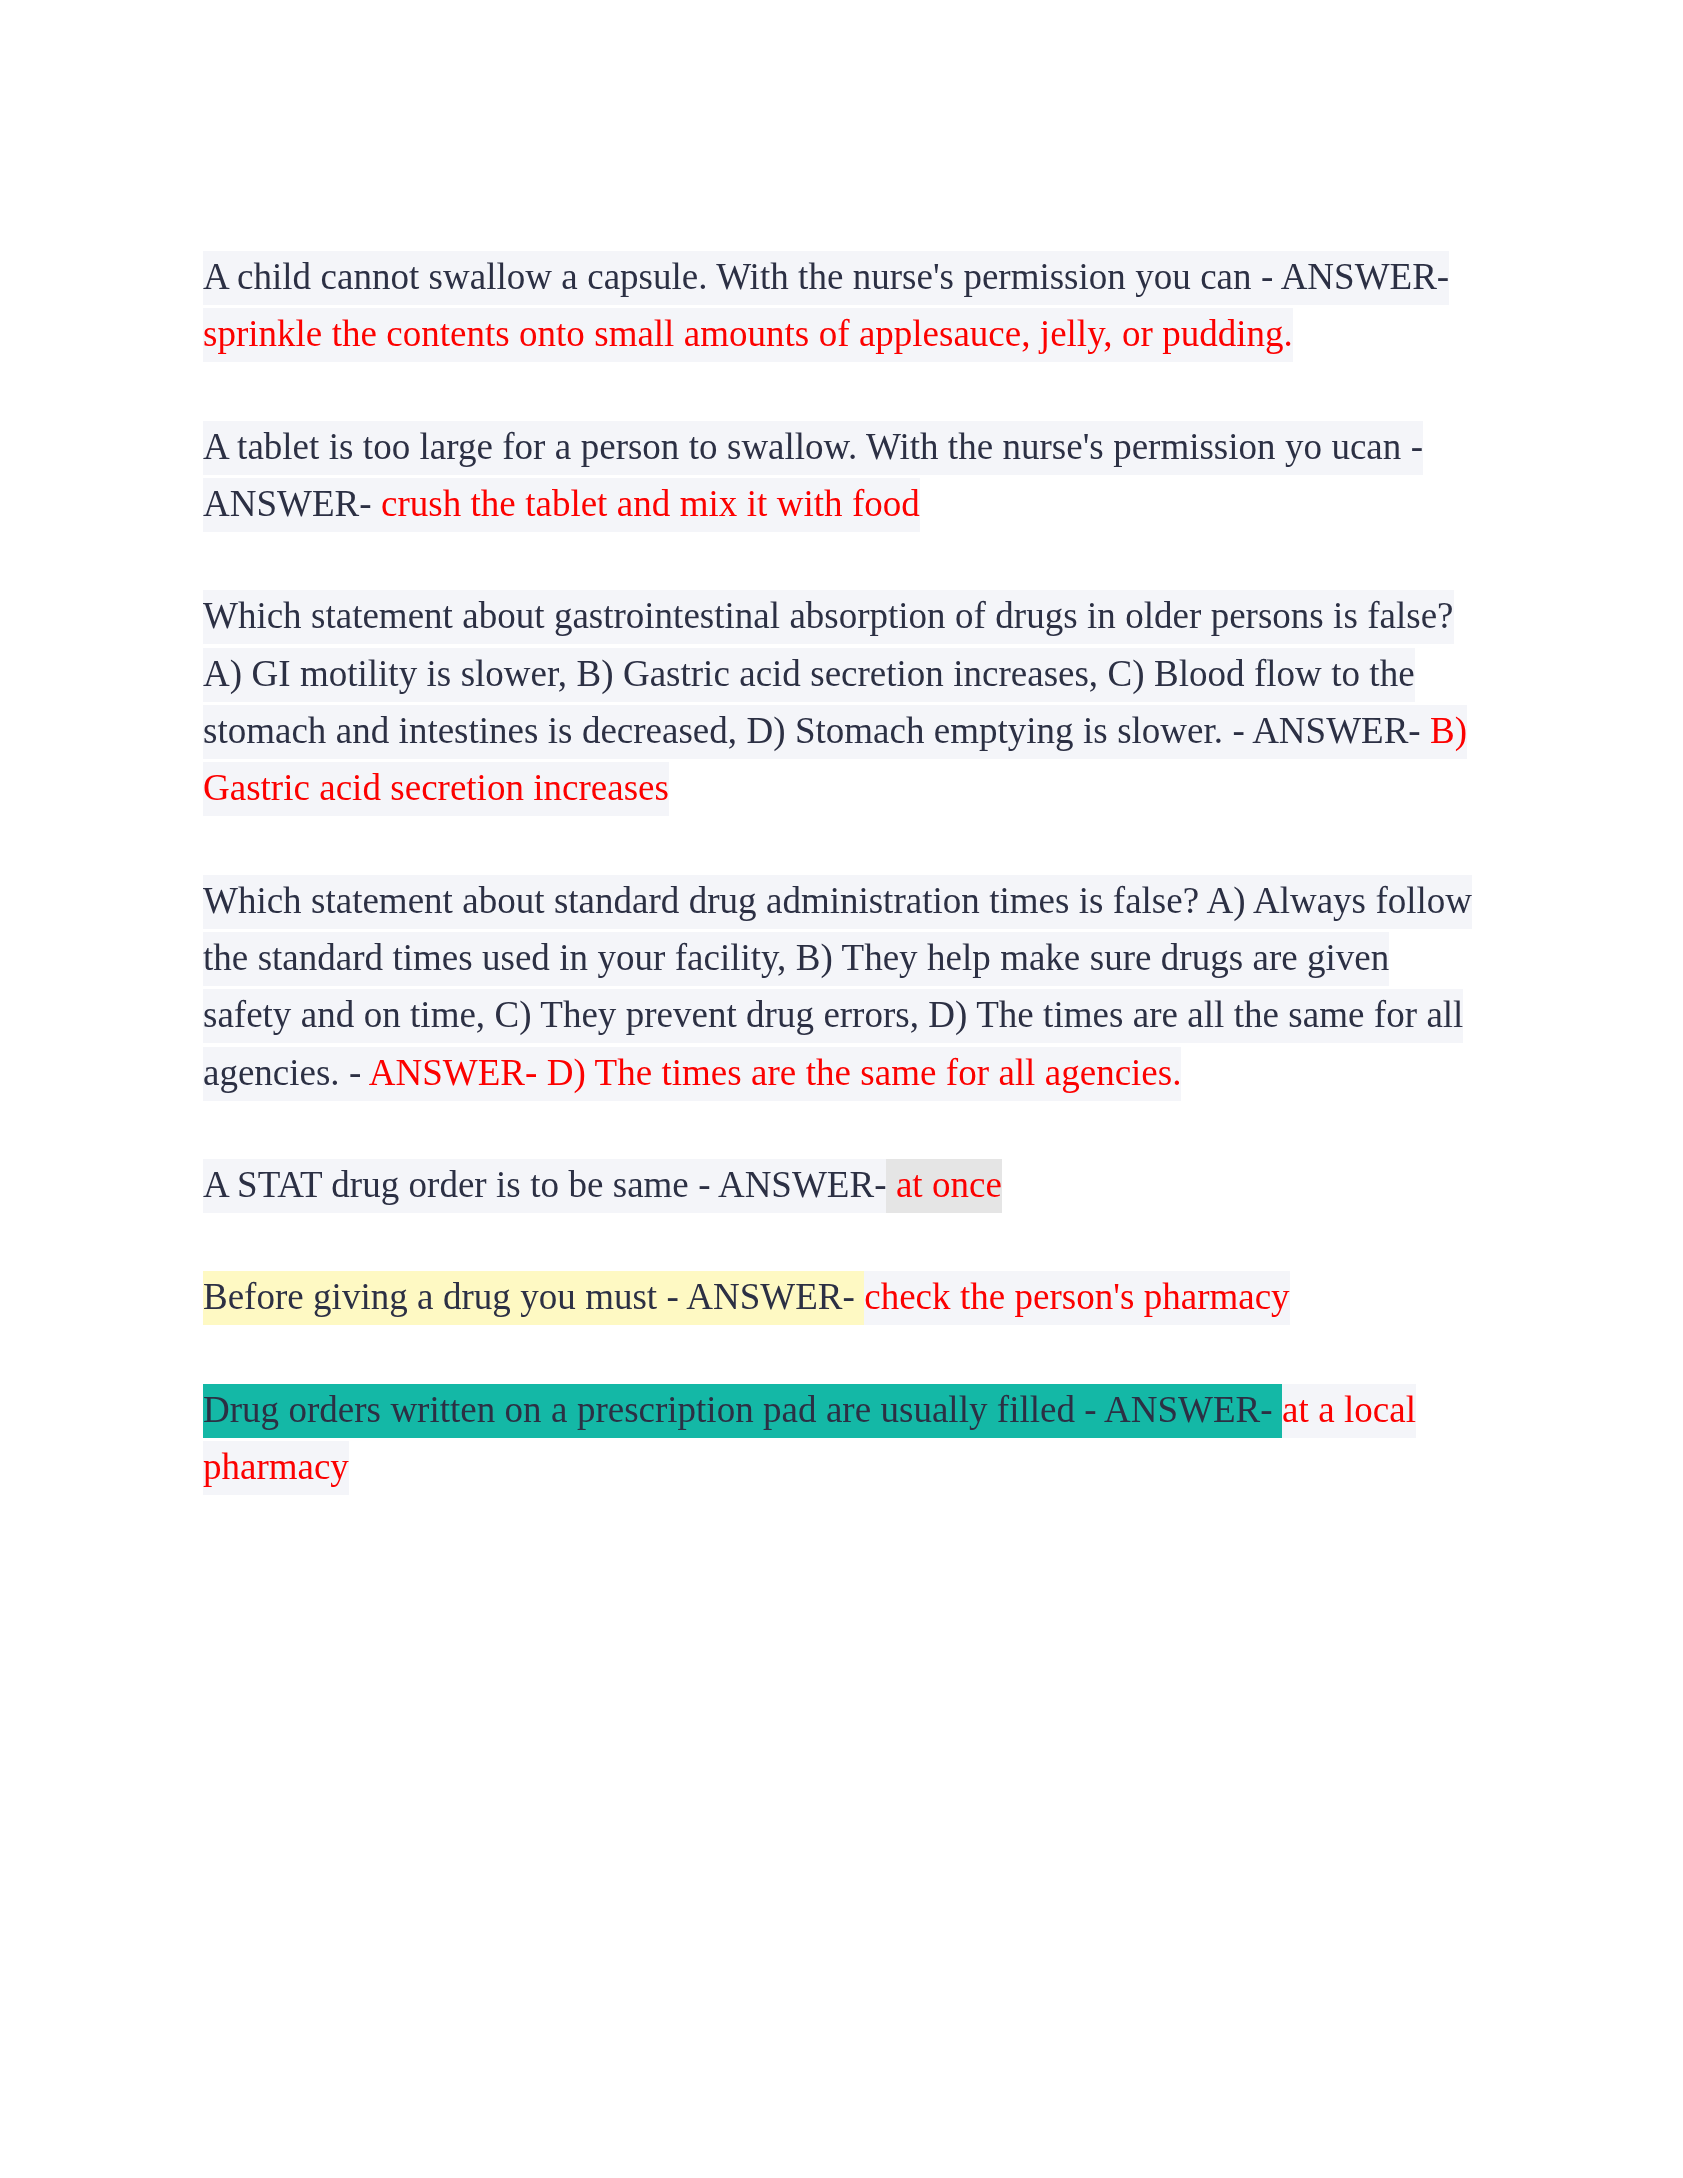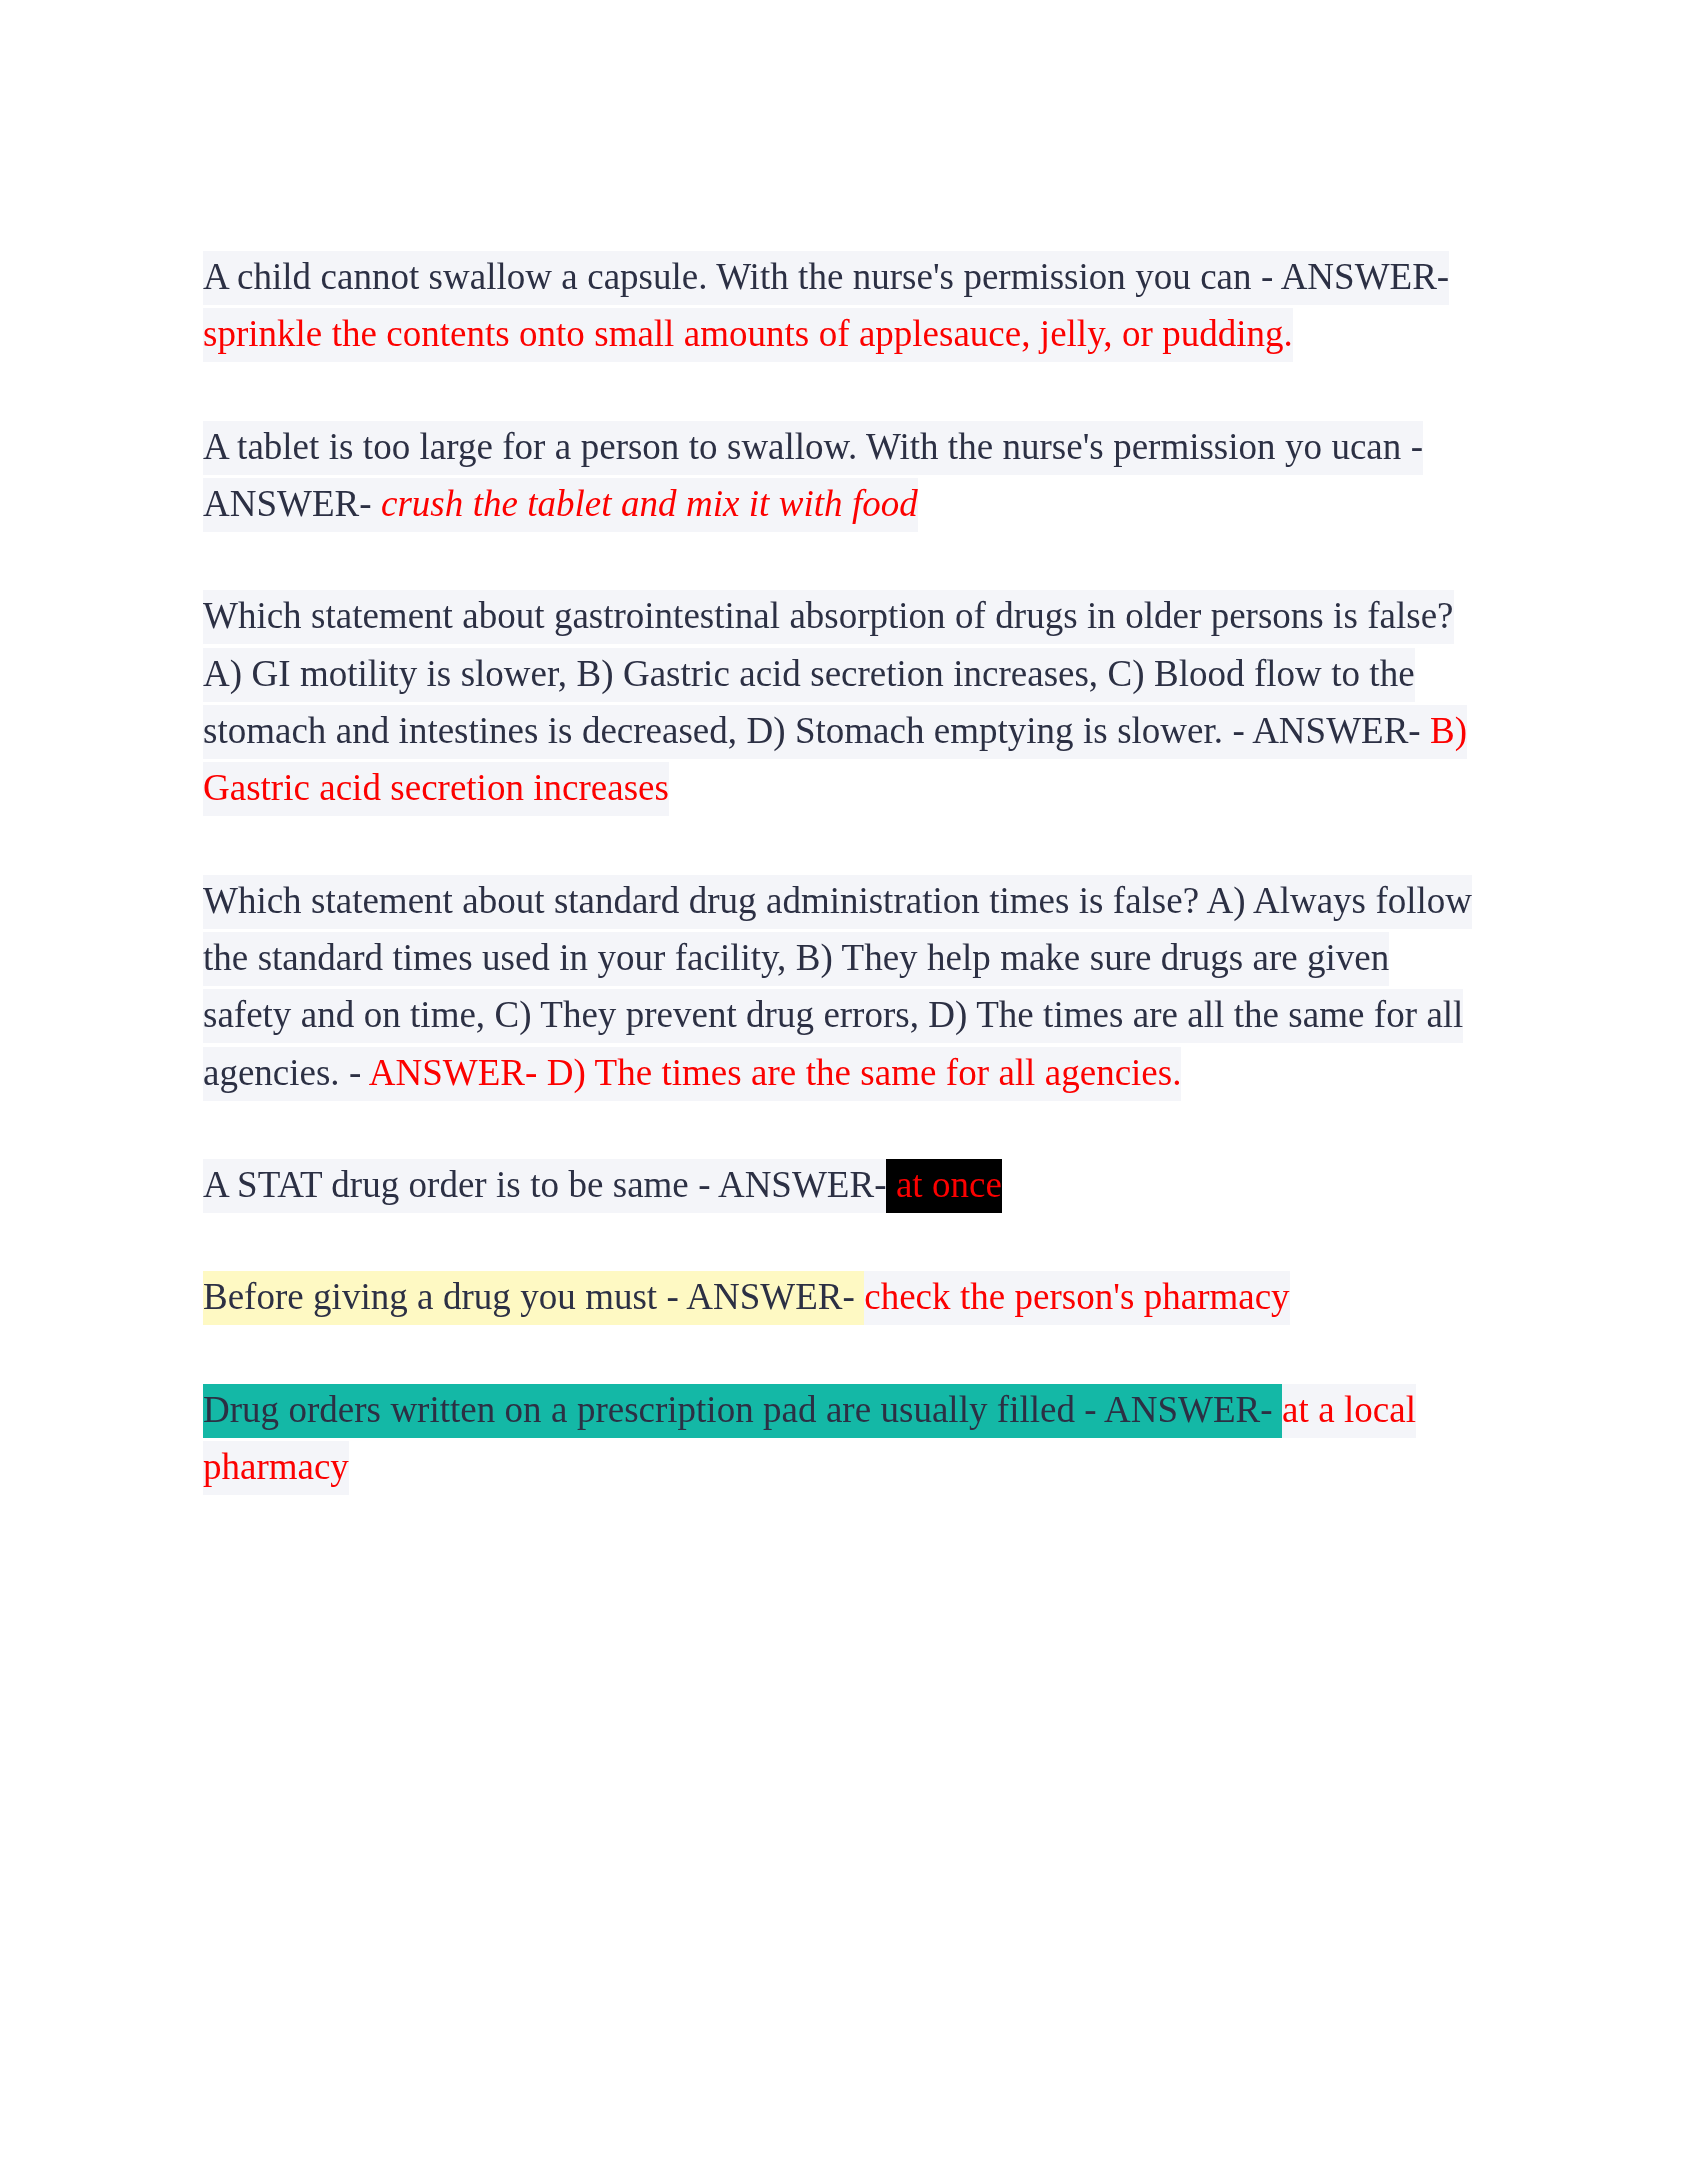--- a/index.html
+++ b/index.html
@@ -65,34 +65,34 @@
 
 <div id="page" style="background: rgb(255, 255, 255);">
 
   <div id="doc-body">
 
     <p class="qa-block">
       <span class="hl q" style="color: rgb(44, 48, 68); background-color: rgb(244, 245, 249);">A child cannot swallow a capsule. With the nurse's permission you can - ANSWER- </span><span class="hl a" style="color: rgb(252, 1, 0); background-color: rgb(244, 245, 249);">sprinkle the contents onto small amounts of applesauce, jelly, or pudding.</span>
     </p>
 
     <p class="qa-block">
-      <span class="hl q" style="color: rgb(44, 48, 68); background-color: rgb(244, 245, 249);">A tablet is too large for a person to swallow. With the nurse's permission yo ucan - ANSWER- </span><span class="hl a" style="color: rgb(252, 1, 0); background-color: rgb(244, 245, 249); font-style: italic;">crush the tablet and mix it with food</span>
+      <span class="hl q" style="color: rgb(44, 48, 68); background-color: rgb(244, 245, 249);">A tablet is too large for a person to swallow. With the nurse's permission yo ucan - ANSWER- </span><span class="hl a" style="color: rgb(252, 1, 0); background-color: rgb(244, 245, 249);">crush the tablet and mix it with food</span>
     </p>
 
     <p class="qa-block">
       <span class="hl q" style="color: rgb(44, 48, 68); background-color: rgb(244, 245, 249);">Which statement about gastrointestinal absorption of drugs in older persons is false? A) GI motility is slower, B) Gastric acid secretion increases, C) Blood flow to the stomach and intestines is decreased, D) Stomach emptying is slower. - ANSWER- </span><span class="hl a" style="color: rgb(252, 1, 0); background-color: rgb(244, 245, 249);">B) Gastric acid secretion increases</span>
     </p>
 
 
     <p class="qa-block">
       <span class="hl q" style="color: rgb(44, 48, 68); background-color: rgb(244, 245, 249);">Which statement about standard drug administration times is false? A) Always follow the standard times used in your facility, B) They help make sure drugs are given safety and on time, C) They prevent drug errors, D) The times are all the same for all agencies. - </span><span class="hl a" style="color: rgb(252, 1, 0); background-color: rgb(244, 245, 249);">ANSWER- D) The times are the same for all agencies.</span>
     </p>
 
     <p class="qa-block">
-      <span class="hl q" style="color: rgb(44, 48, 68); background-color: rgb(244, 245, 249);">A STAT drug order is to be same - ANSWER-</span><span class="hl a" style="color: rgb(252, 1, 0); background-color: #000000;"> at once</span>
+      <span class="hl q" style="color: rgb(44, 48, 68); background-color: rgb(244, 245, 249);">A STAT drug order is to be same - ANSWER-</span><span class="hl a" style="color: rgb(252, 1, 0); background-color: #e5e5e5;"> at once</span>
     </p>
 
     <p class="qa-block">
       <span class="hl q" style="color: rgb(44, 48, 68); background-color: #fef9c3;">Before giving a drug you must - ANSWER- </span><span class="hl a" style="color: rgb(252, 1, 0); background-color: rgb(244, 245, 249);">check the person's pharmacy</span>
     </p>
 
     <p class="qa-block">
       <span class="hl q" style="color: rgb(44, 48, 68); background-color: #14b8a6;">Drug orders written on a prescription pad are usually filled - ANSWER- </span><span class="hl a" style="color: rgb(252, 1, 0); background-color: rgb(244, 245, 249);">at a local pharmacy</span>
     </p>
 

